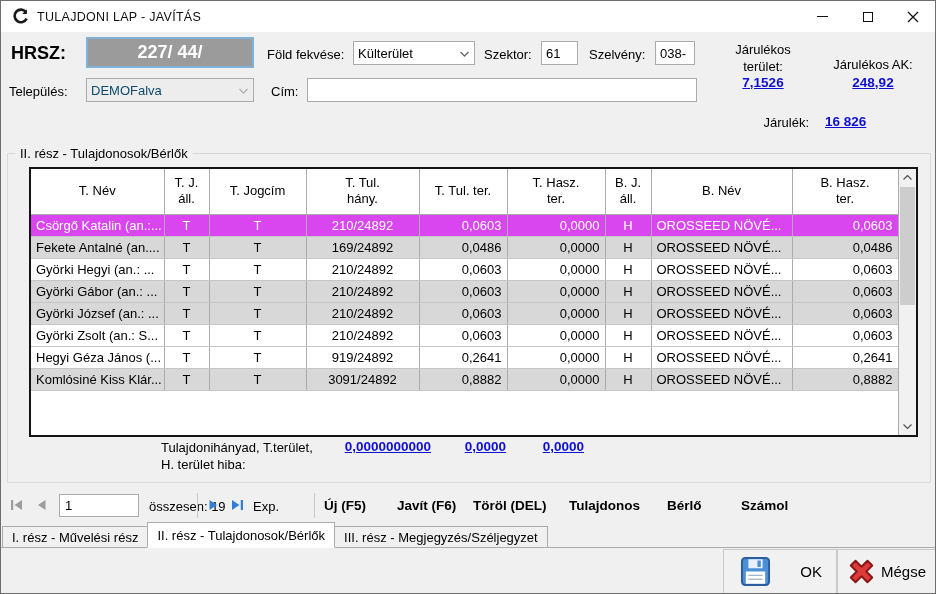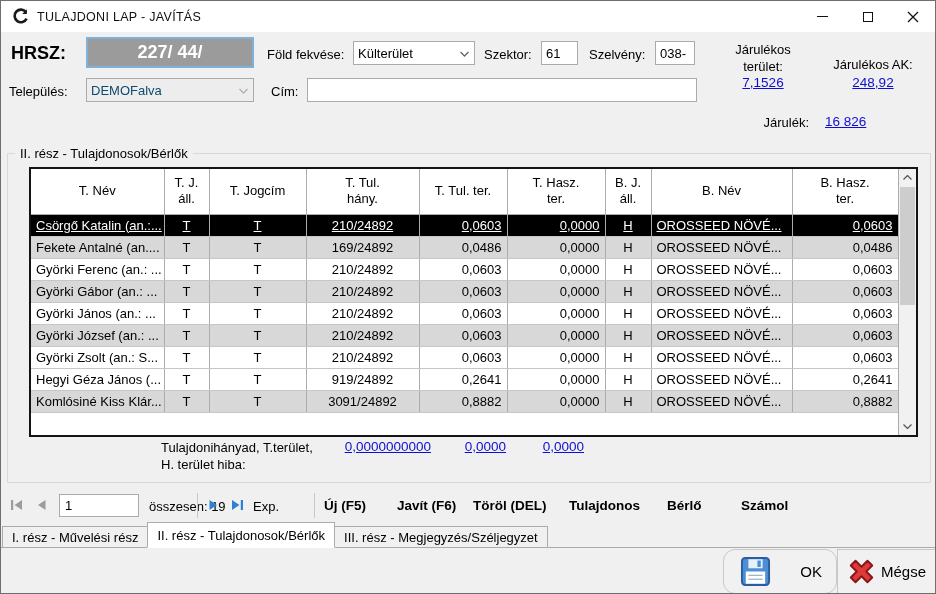--- a/index.html
+++ b/index.html
@@ -20,21 +20,21 @@
   .lbl { position:absolute; font-size:13px; color:#000; white-space:nowrap; }
   .hrsz-lbl { font-size:18px; font-weight:bold; }
   .hrsz-box { position:absolute; left:85px; top:36px; width:168px; height:31px;
               background:#9B9B9B; border:2px solid #7FB2D9; color:#FFFFFF;
               font-weight:bold; font-size:18px; text-align:center; line-height:27px; }
   .combo, .tinput { position:absolute; background:#FFFFFF; border:1px solid #ABABAB;
               font-size:13px; display:flex; align-items:center; padding:0 4px; }
   .combo { padding-right:30px; }
   .combo .chev { position:absolute; right:5px; top:9px; }
   .combo.disabled { background:#EDEDED; color:#0c4a6e; }
-  .link { position:absolute; color:#0E0ED2; font-weight:normal; font-size:13.5px;
+  .link { position:absolute; color:#0E0ED2; font-weight:bold; font-size:13.5px;
           text-decoration:underline; white-space:nowrap; }
   .pre { white-space:pre-line; }
   .ctr { text-align:center; }
 
   
   .groupbox { position:absolute; left:6px; top:152px; width:924px; height:330px;
               border:1px solid #D9D9D9; }
   .groupbox-legend { position:absolute; left:14px; top:145px; background:#F0F0F0;
               padding:0 5px; font-size:13px; z-index:2; }
 
@@ -43,21 +43,21 @@
                border:2px solid #141414; background:#FFFFFF; }
   table.grid { border-collapse:collapse; table-layout:fixed; width:867px; }
   table.grid th { height:45px; font-weight:normal; font-size:13px; text-align:center;
                vertical-align:middle; border-right:1px solid #ACACAC;
                border-bottom:1px solid #ACACAC; white-space:pre-line;
                background:#FFFFFF; padding:0 2px; line-height:16px; }
   table.grid td { height:22px; font-size:13px; border-right:1px solid #ACACAC;
                border-bottom:1px solid #C6C6C6; padding:0 5px;
                white-space:nowrap; overflow:hidden; background:#FFFFFF; }
   table.grid tr.alt td { background:#D8D8D8; }
-  table.grid tr.selected td { background:#000000; color:#FFFFFF;text-decoration:underline; }
+  table.grid tr.selected td { background:#d946ef; color:#FFFFFF; }
 
   .vscroll { position:absolute; top:0; right:0; width:18px; height:100%;
              background:#F1F1F1; border-left:1px solid #ACACAC; }
   .vs-btn { position:absolute; left:0; width:100%; height:17px; display:flex;
             align-items:center; justify-content:center; }
   .vs-thumb { position:absolute; left:1px; top:18px; width:15px; height:118px; background:#CDCDCD; }
 
   
   .sum-label { position:absolute; left:160px; top:438px; font-size:13px; line-height:17px; white-space:pre-line; }
   .sum-v { text-align:right; }
@@ -79,21 +79,21 @@
   .tab { height:22px; line-height:21px; padding:0 9px; font-size:13px;
          background:#F0F0F0; border:1px solid #ACACAC; margin-left:-1px; white-space:nowrap; }
   .tab.active { height:26px; line-height:25px; background:#FFFFFF;
          border-bottom:1px solid #FFFFFF; z-index:4; }
   .tab-underline { position:absolute; left:0; top:546px; width:936px; height:1px;
          background:#ACACAC; z-index:1; }
 
   
   .big-btn { position:absolute; top:548px; height:45px; border:1px solid #C9C9C9;
          background:#F1F1F1; display:flex; align-items:center; font-size:15px; color:#000; z-index:5; }
-  .btn-ok { left:722px; width:114px; padding:0 14px 0 16px; justify-content:space-between;border-radius:12px; }
+  .btn-ok { left:722px; width:114px; padding:0 14px 0 16px; justify-content:space-between; }
   .btn-cancel { left:836px; width:99px; padding:0 9px 0 8px; justify-content:space-between; }
 </style>
 </head>
 <body>
 
 <div class="window">
 
   <div class="titlebar">
     <svg class="app-icon" width="17" height="17" viewBox="0 0 17 17">
       <path d="M14 4.2 A6.3 6.3 0 1 0 14.6 10.6" fill="none" stroke="#1a1a1a" stroke-width="2.6"></path>
@@ -210,43 +210,32 @@
             <td style="text-align: center;">T</td>
             <td style="text-align: center;">T</td>
             <td style="text-align: center;">169/24892</td>
             <td style="text-align: right;">0,0486</td>
             <td style="text-align: right;">0,0000</td>
             <td style="text-align: center;">H</td>
             <td style="text-align: left;">OROSSEED NÖVÉ...</td>
             <td style="text-align: right;">0,0486</td>
           </tr>
           <tr>
-            <td style="text-align: left;">Györki Ferenc (an.: ...</td>
+            <td style="text-align: left;">Györki Hegyi (an.: ...</td>
             <td style="text-align: center;">T</td>
             <td style="text-align: center;">T</td>
             <td style="text-align: center;">210/24892</td>
             <td style="text-align: right;">0,0603</td>
             <td style="text-align: right;">0,0000</td>
             <td style="text-align: center;">H</td>
             <td style="text-align: left;">OROSSEED NÖVÉ...</td>
             <td style="text-align: right;">0,0603</td>
           </tr>
           <tr class="alt">
             <td style="text-align: left;">Györki Gábor (an.: ...</td>
-            <td style="text-align: center;">T</td>
-            <td style="text-align: center;">T</td>
-            <td style="text-align: center;">210/24892</td>
-            <td style="text-align: right;">0,0603</td>
-            <td style="text-align: right;">0,0000</td>
-            <td style="text-align: center;">H</td>
-            <td style="text-align: left;">OROSSEED NÖVÉ...</td>
-            <td style="text-align: right;">0,0603</td>
-          </tr>
-          <tr>
-            <td style="text-align: left;">Györki János (an.: ...</td>
             <td style="text-align: center;">T</td>
             <td style="text-align: center;">T</td>
             <td style="text-align: center;">210/24892</td>
             <td style="text-align: right;">0,0603</td>
             <td style="text-align: right;">0,0000</td>
             <td style="text-align: center;">H</td>
             <td style="text-align: left;">OROSSEED NÖVÉ...</td>
             <td style="text-align: right;">0,0603</td>
           </tr>
           <tr class="alt">

